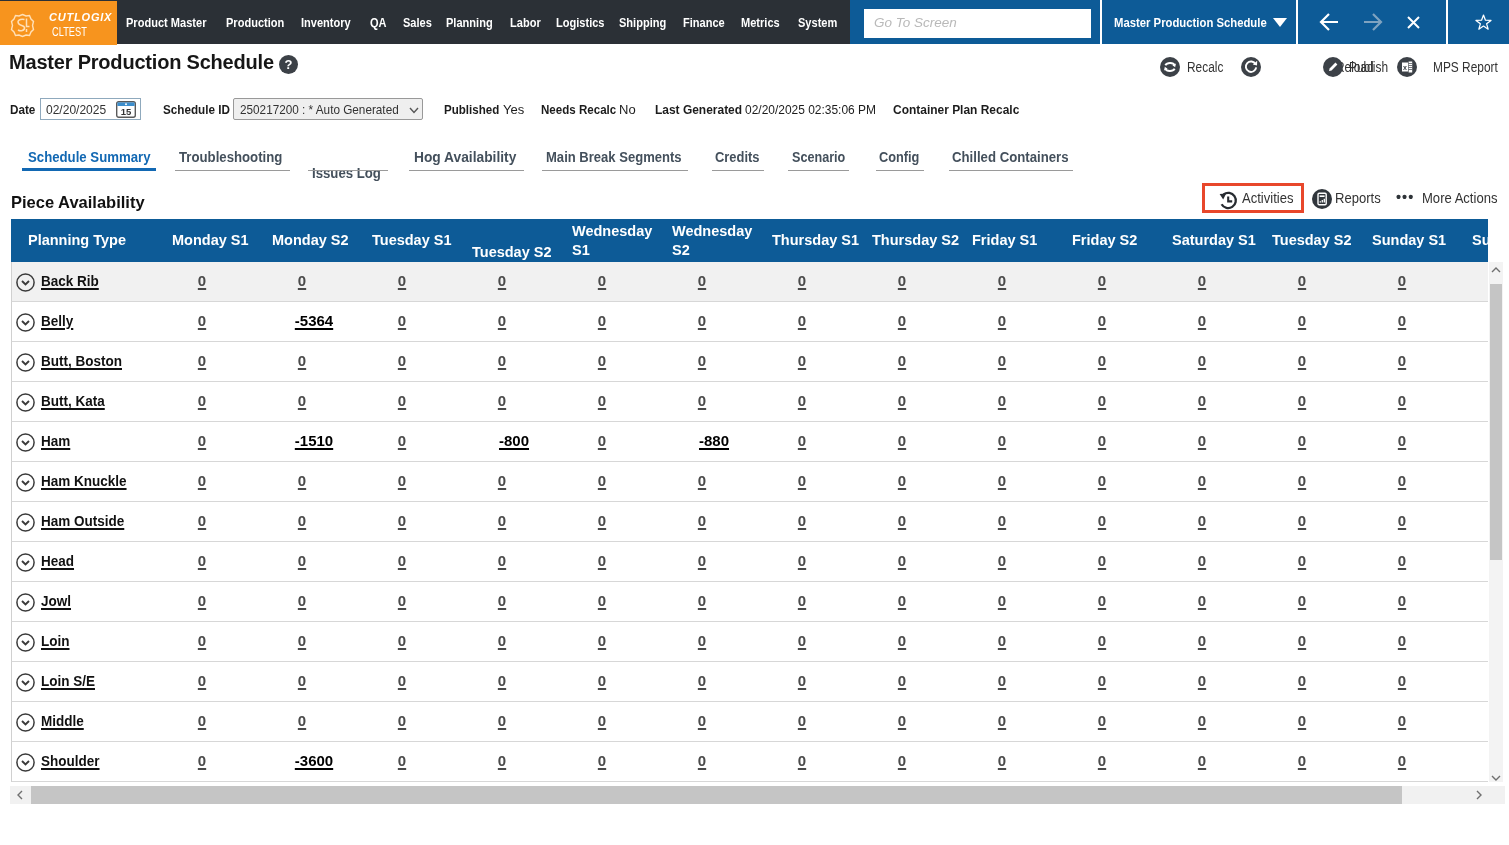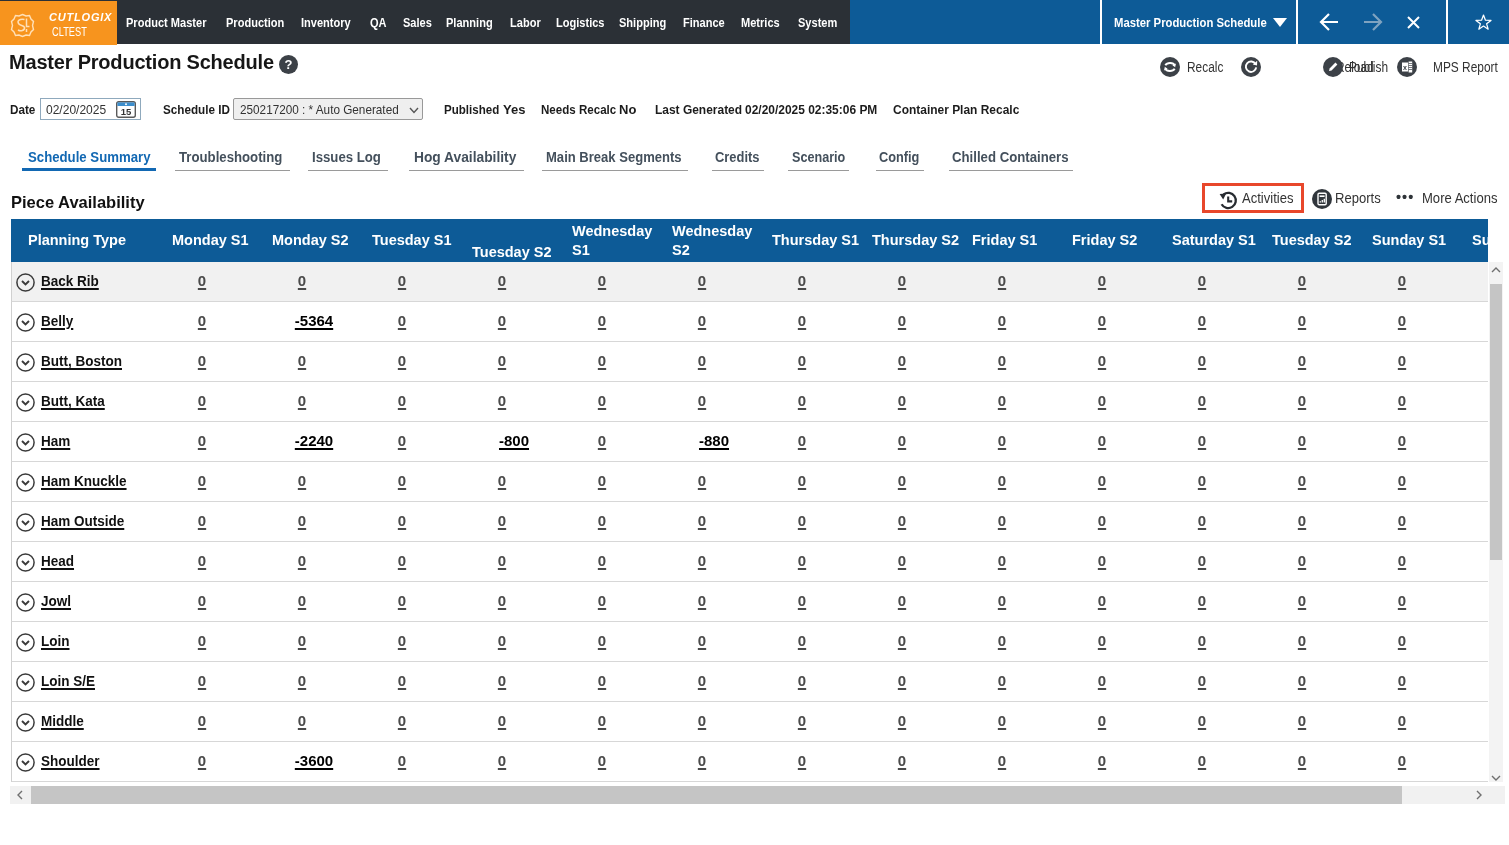--- a/index.html
+++ b/index.html
@@ -18,21 +18,21 @@
 .vsep { position:absolute; top:0; width:2px; height:44px; background:#fff; }
 #mpslabel { position:absolute; left:1114px; top:0; height:44px; line-height:46px; color:#fff; font-weight:bold; font-size:13px; }
 
 
 #title { position:absolute; left:9px; top:51px; font-size:20px; font-weight:bold; color:#161616; letter-spacing:-0.2px; }
 .toolbtn { position:absolute; top:57px; height:20px; font-size:14px; color:#333; white-space:nowrap; }
 .toolbtn svg, .tb2 svg { vertical-align:middle; }
 
 
 .flabel { position:absolute; top:102px; font-weight:bold; font-size:13px; color:#1c1c1c; }
-.fvalue { position:absolute; top:102px; font-size:13px; color:#1c1c1c;font-weight:bold; }
+.fvalue { position:absolute; top:102px; font-size:13px; color:#1c1c1c; }
 #dateinput { position:absolute; left:40px; top:98px; width:101px; height:22px; border:1px solid #8fa9bd; background:#fff; }
 #dateinput .dtext { position:absolute; left:5px; top:3px; font-size:13.5px; color:#333; display:inline-block; transform:scaleX(0.89); transform-origin:0 50%; }
 #schedsel { position:absolute; left:233px; top:98px; width:190px; height:22px; border:1px solid #999; background:#efefef; border-radius:2px; }
 #schedsel .stext { position:absolute; left:6px; top:3px; font-size:13.5px; color:#333; white-space:nowrap; display:inline-block; transform:scaleX(0.87); transform-origin:0 50%; }
 
 
 .tab { position:absolute; top:149px; font-size:14.5px; font-weight:bold; color:#44505c; white-space:nowrap; }
 .tabline { position:absolute; top:170px; height:1px; background:#9a9a9a; }
 #tabactive { color:#1268b3; }
 #tabactiveline { position:absolute; top:168px; height:3px; background:#1268b3; }
@@ -80,20 +80,23 @@
   <div class="navitem" style="left:370.3px;"><span class="sx" style="transform:scaleX(0.85);">QA</span></div>
   <div class="navitem" style="left:403px;"><span class="sx" style="transform:scaleX(0.85);">Sales</span></div>
   <div class="navitem" style="left:445.9px;"><span class="sx" style="transform:scaleX(0.85);">Planning</span></div>
   <div class="navitem" style="left:509.8px;"><span class="sx" style="transform:scaleX(0.85);">Labor</span></div>
   <div class="navitem" style="left:555.7px;"><span class="sx" style="transform:scaleX(0.85);">Logistics</span></div>
   <div class="navitem" style="left:618.6px;"><span class="sx" style="transform:scaleX(0.85);">Shipping</span></div>
   <div class="navitem" style="left:682.6px;"><span class="sx" style="transform:scaleX(0.85);">Finance</span></div>
   <div class="navitem" style="left:741.1px;"><span class="sx" style="transform:scaleX(0.85);">Metrics</span></div>
   <div class="navitem" style="left:798.1px;"><span class="sx" style="transform:scaleX(0.85);">System</span></div>
 
+  <div id="gotoinput">
+      <span>Go To Screen</span>
+    </div>
   <div class="vsep" style="left:1100px;"></div>
   <div class="vsep" style="left:1296px;"></div>
   <div class="vsep" style="left:1446px;"></div>
   <div id="mpslabel"><span class="sx" style="transform:scaleX(0.87);">Master Production Schedule</span></div>
   <svg class="abs" style="left:1272px; top:17px;" width="16" height="11" viewBox="0 0 16 11">
       <path d="M1 1 L15 1 L8 10 Z" fill="#fff"></path>
     </svg>
 
   <svg class="abs" style="left:1319px; top:13px;" width="20" height="18" viewBox="0 0 20 18">
       <path d="M10 1 L2 9 L10 17 M2 9 L19 9" stroke="#fff" stroke-width="2.2" fill="none"></path>
@@ -173,21 +176,21 @@
   <div class="flabel" style="left:541px;"><span class="sx" style="transform:scaleX(0.89);">Needs Recalc</span></div>
   <div class="fvalue" style="left:619px;">No</div>
   <div class="flabel" style="left:655px;"><span class="sx" style="transform:scaleX(0.92);">Last Generated</span></div>
   <div class="fvalue" style="left:745px;"><span class="sx" style="transform:scaleX(0.92);">02/20/2025 02:35:06 PM</span></div>
   <div class="flabel" style="left:893px;"><span class="sx" style="transform:scaleX(0.92);">Container Plan Recalc</span></div>
 
   <div class="tab" id="tabactive" style="left:28px;"><span class="sx" style="transform:scaleX(0.91);">Schedule Summary</span></div>
   <div id="tabactiveline" style="left:22px; width:134px;"></div>
   <div class="tab" style="left:179px;"><span class="sx" style="transform:scaleX(0.91);">Troubleshooting</span></div>
   <div class="tabline" style="left:175px; width:115px;"></div>
-  <div class="tab" style="left:312px;"><span class="sx" style="transform:scaleX(0.91);">Issues Log</span></div>
+  <div class="tab" style="left:312px;margin-top:16px;"><span class="sx" style="transform:scaleX(0.91);">Issues Log</span></div>
   <div class="tabline" style="left:308px; width:80px;"></div>
   <div class="tab" style="left:414px;"><span class="sx" style="transform:scaleX(0.95);">Hog Availability</span></div>
   <div class="tabline" style="left:409px; width:115px;"></div>
   <div class="tab" style="left:546px;"><span class="sx" style="transform:scaleX(0.9);">Main Break Segments</span></div>
   <div class="tabline" style="left:542px; width:146px;"></div>
   <div class="tab" style="left:715px;"><span class="sx" style="transform:scaleX(0.89);">Credits</span></div>
   <div class="tabline" style="left:712px; width:52px;"></div>
   <div class="tab" style="left:792px;"><span class="sx" style="transform:scaleX(0.87);">Scenario</span></div>
   <div class="tabline" style="left:788px; width:61px;"></div>
   <div class="tab" style="left:879px;"><span class="sx" style="transform:scaleX(0.88);">Config</span></div>
@@ -316,21 +319,21 @@
           <div class="cell" style="left:1340px;"><span>0</span></div>
           <div class="cell" style="left:1440px;"></div>
         </div>
         <div class="row" style="top:203px;">
           <svg class="chev" width="19" height="19" viewBox="0 0 19 19">
             <circle cx="9.5" cy="9.5" r="8.6" fill="none" stroke="#3a3a3a" stroke-width="1.5"></circle>
             <path d="M6 8 L9.5 11.5 L13 8" stroke="#3a3a3a" stroke-width="1.9" fill="none"></path>
           </svg>
           <span class="rname">Ham</span>
           <div class="cell" style="left:140px;"><span>0</span></div>
-          <div class="cell neg" style="left:240px;"><span>-2240</span></div>
+          <div class="cell neg" style="left:240px;"><span>-1510</span></div>
           <div class="cell" style="left:340px;"><span>0</span></div>
           <div class="cell neg" style="left:440px;"><span>-800</span></div>
           <div class="cell" style="left:540px;"><span>0</span></div>
           <div class="cell neg" style="left:640px;"><span>-880</span></div>
           <div class="cell" style="left:740px;"><span>0</span></div>
           <div class="cell" style="left:840px;"><span>0</span></div>
           <div class="cell" style="left:940px;"><span>0</span></div>
           <div class="cell" style="left:1040px;"><span>0</span></div>
           <div class="cell" style="left:1140px;"><span>0</span></div>
           <div class="cell" style="left:1240px;"><span>0</span></div>

